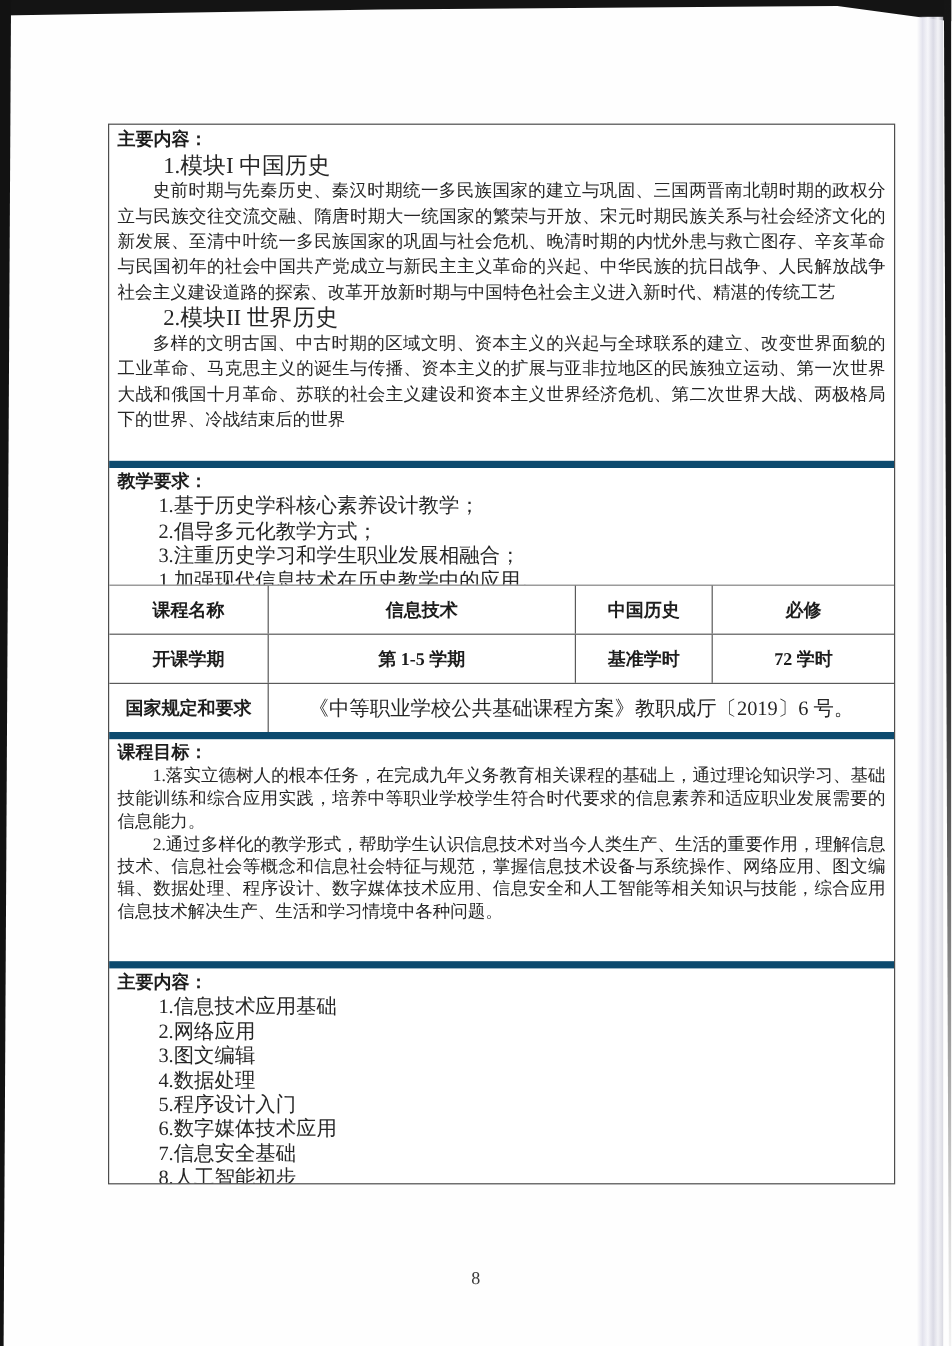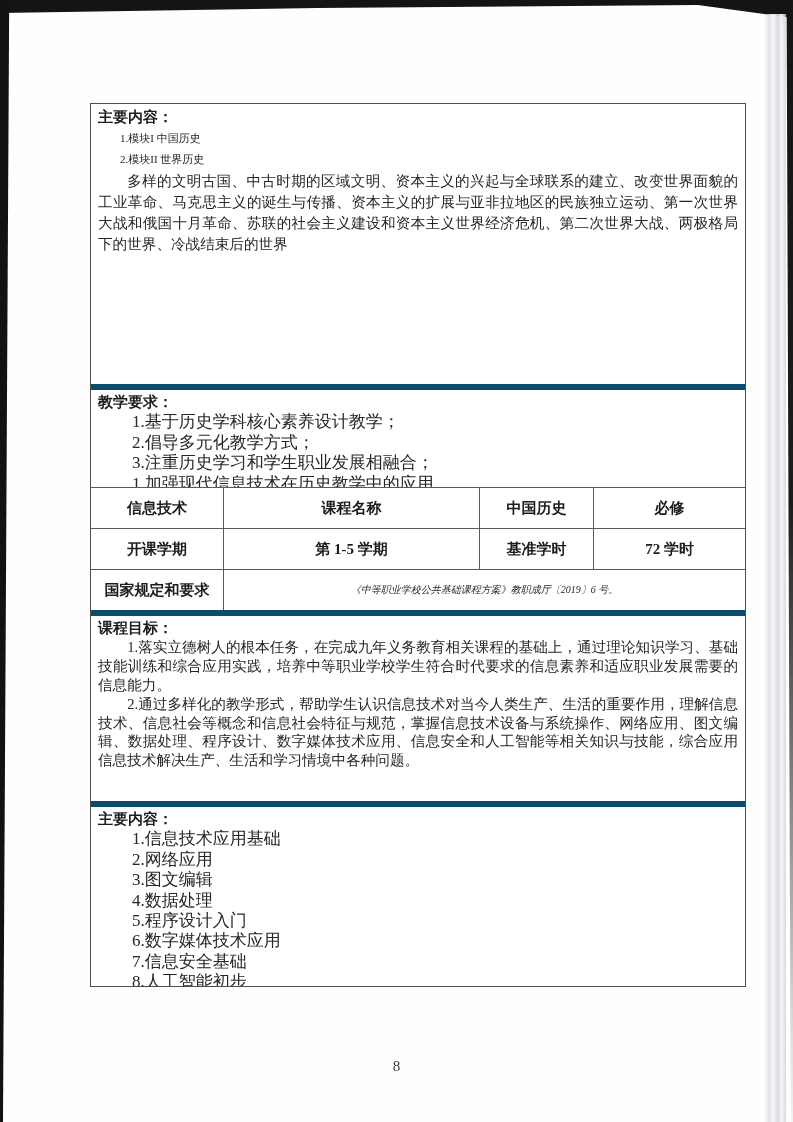--- a/index.html
+++ b/index.html
@@ -36,69 +36,70 @@
   }
   .sec{box-sizing:border-box;overflow:hidden;}
   .sec + .sec{border-top:6px solid #0c4a6e;}
   .sec-pad{padding:3px 7px 0 7px;}
   .sec1{height:280px;line-height:21.2px;}
   .sec2{height:103px;line-height:20.4px;padding-top:2px;}
   .sec4{height:191px;line-height:18.9px;}
   .sec5{height:185px;line-height:20.4px;padding-top:2px;}
   .sec-title{font-weight:bold;font-size:15px;color:#1d1d1d;}
   .para{margin:0;font-size:14.6px;text-align:justify;text-indent:2em;}
-  .subhead{font-size:11px;text-indent:2em;}
+  .subhead{font-size:19px;text-indent:2em;}
   .line-item{font-size:17px;text-indent:2em;}
   
   .grid-row{display:grid;height:41px;box-sizing:border-box;border-top:1px solid #5a5a5a;}
   .grid-row.cols4{grid-template-columns:132px 256px 114px 1fr;}
   .grid-row.cols2{grid-template-columns:132px 1fr;}
   .gcell{
     display:flex;align-items:center;justify-content:center;
     font-size:15px;box-sizing:border-box;text-align:center;
   }
   .gcell + .gcell{border-left:1px solid #5a5a5a;}
   .glabel{font-weight:bold;color:#1d1d1d;}
   .gvalue{font-weight:bold;color:#1d1d1d;}
-  .gvalue-reg{font-weight:normal;font-size:10px;font-style:italic;}
+  .gvalue-reg{font-weight:normal;font-size:17px;}
   
   .page-number{
     position:absolute;left:0;top:1058px;width:100%;
     text-align:center;font-size:15px;color:#3a3a3a;
   }
 </style>
 </head>
 <body>
 
 <div class="edge-top"></div>
 <div class="edge-left"></div>
 <div class="edge-right-streaks"></div>
 <div class="edge-right"></div>
 
 <div class="doc-table">
 
   <div class="sec sec1 sec-pad">
     <div class="sec-title">主要内容：</div>
     <div class="subhead">1.模块I 中国历史</div>
+    <p class="para">史前时期与先秦历史、秦汉时期统一多民族国家的建立与巩固、三国两晋南北朝时期的政权分立与民族交往交流交融、隋唐时期大一统国家的繁荣与开放、宋元时期民族关系与社会经济文化的新发展、至清中叶统一多民族国家的巩固与社会危机、晚清时期的内忧外患与救亡图存、辛亥革命与民国初年的社会中国共产党成立与新民主主义革命的兴起、中华民族的抗日战争、人民解放战争社会主义建设道路的探索、改革开放新时期与中国特色社会主义进入新时代、精湛的传统工艺</p>
     <div class="subhead">2.模块II 世界历史</div>
     <p class="para">多样的文明古国、中古时期的区域文明、资本主义的兴起与全球联系的建立、改变世界面貌的工业革命、马克思主义的诞生与传播、资本主义的扩展与亚非拉地区的民族独立运动、第一次世界大战和俄国十月革命、苏联的社会主义建设和资本主义世界经济危机、第二次世界大战、两极格局下的世界、冷战结束后的世界</p>
   </div>
 
   <div class="sec sec2 sec-pad">
     <div class="sec-title">教学要求：</div>
     <div class="line-item">1.基于历史学科核心素养设计教学；</div>
     <div class="line-item">2.倡导多元化教学方式；</div>
     <div class="line-item">3.注重历史学习和学生职业发展相融合；</div>
     <div class="line-item">1.加强现代信息技术在历史教学中的应用。</div>
   </div>
 
   <div class="sec" style="border-top:none;">
     <div class="grid-row cols4">
+      <div class="gcell glabel">课程名称</div>
       <div class="gcell gvalue">信息技术</div>
-      <div class="gcell glabel">课程名称</div>
       <div class="gcell glabel">中国历史</div>
       <div class="gcell gvalue">必修</div>
     </div>
     <div class="grid-row cols4">
       <div class="gcell glabel">开课学期</div>
       <div class="gcell gvalue">第 1-5 学期</div>
       <div class="gcell glabel">基准学时</div>
       <div class="gcell gvalue">72 学时</div>
     </div>
     <div class="grid-row cols2">

